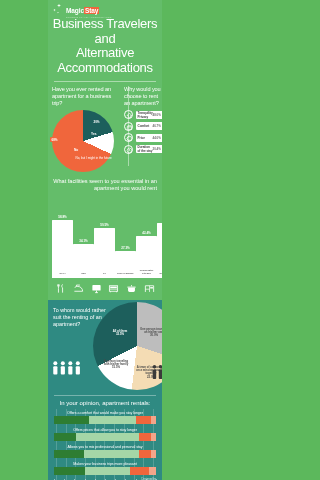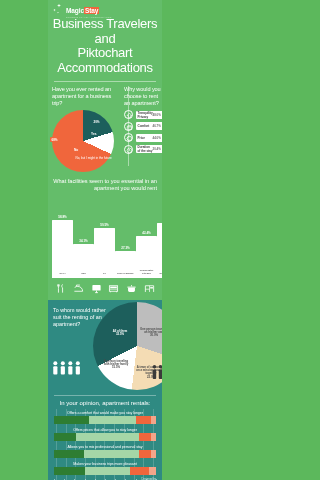--- a/index.html
+++ b/index.html
@@ -160,21 +160,21 @@
           <i class="sp3"></i>
       </span>
       <span class="logo-txt">
         <span><span class="logo-magic">Magic</span><span class="logo-stay">Stay</span></span>
         <div class="logo-sub">BUSINESS TRAVEL ACCOMMODATION</div>
       </span>
     </div>
 
     <div class="main-title">
       <div>Business Travelers and</div>
-      <div>Piktochart Accommodations</div>
+      <div>Alternative Accommodations</div>
     </div>
 
     <div class="hr-white"></div>
 
     <div class="qrow">
       <div class="vdiv"></div>
 
       <div class="qcol-l">
         <div class="qtitle">Have you ever rented an apartment for a business trip?</div>
         <div class="pie-wrap">

